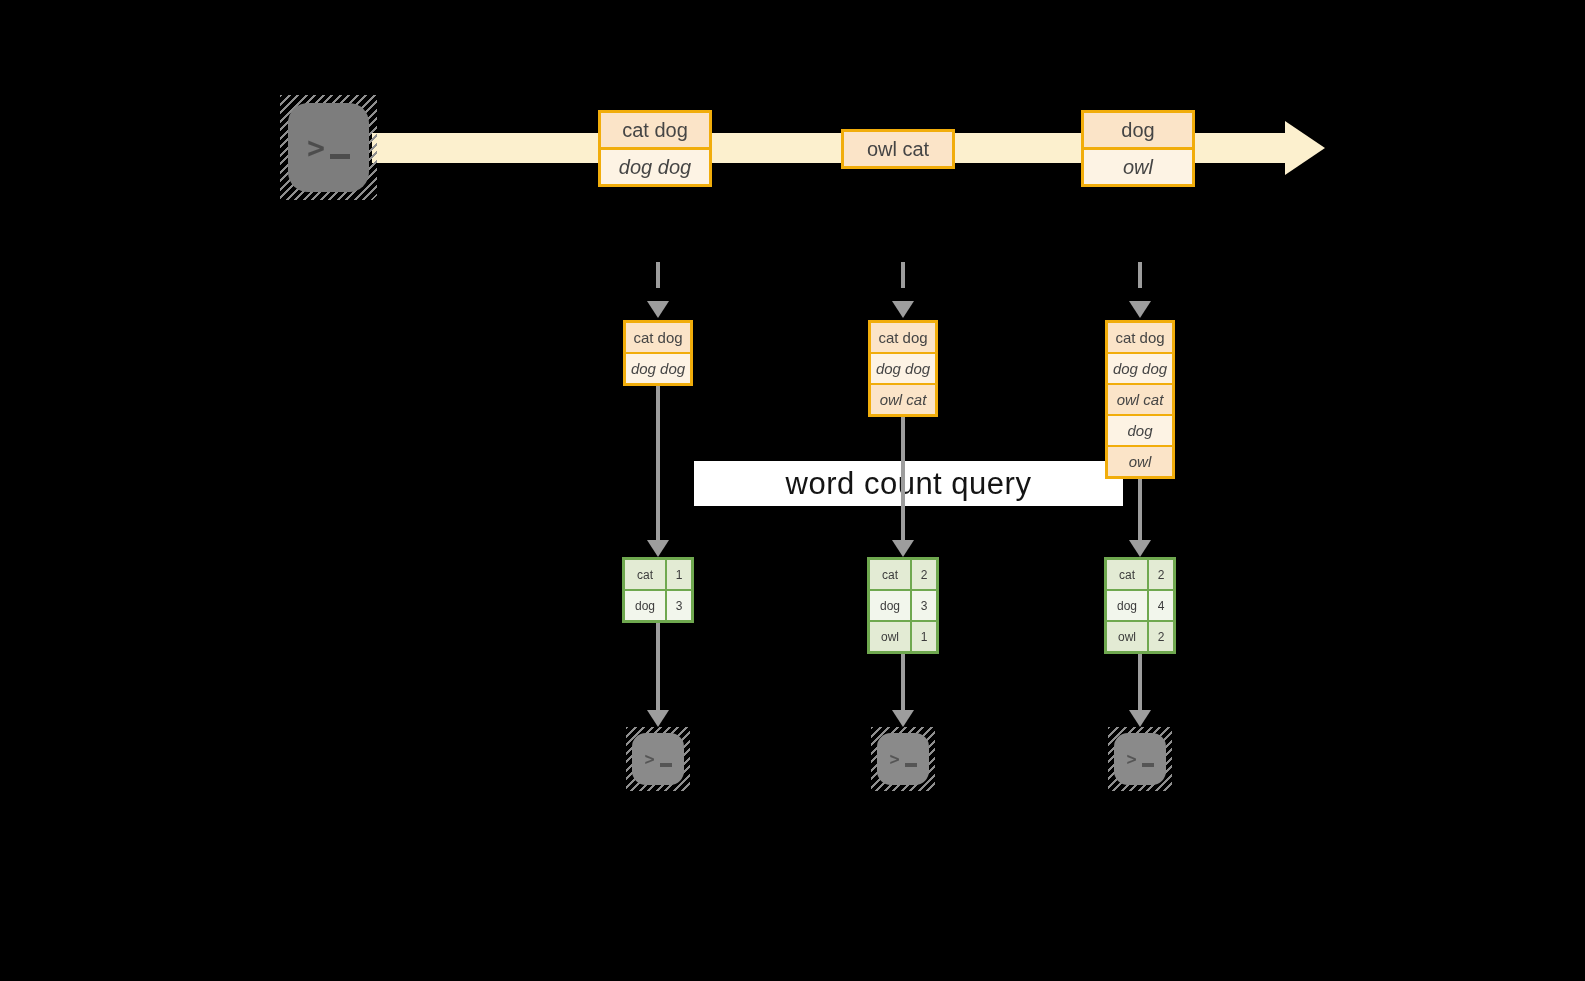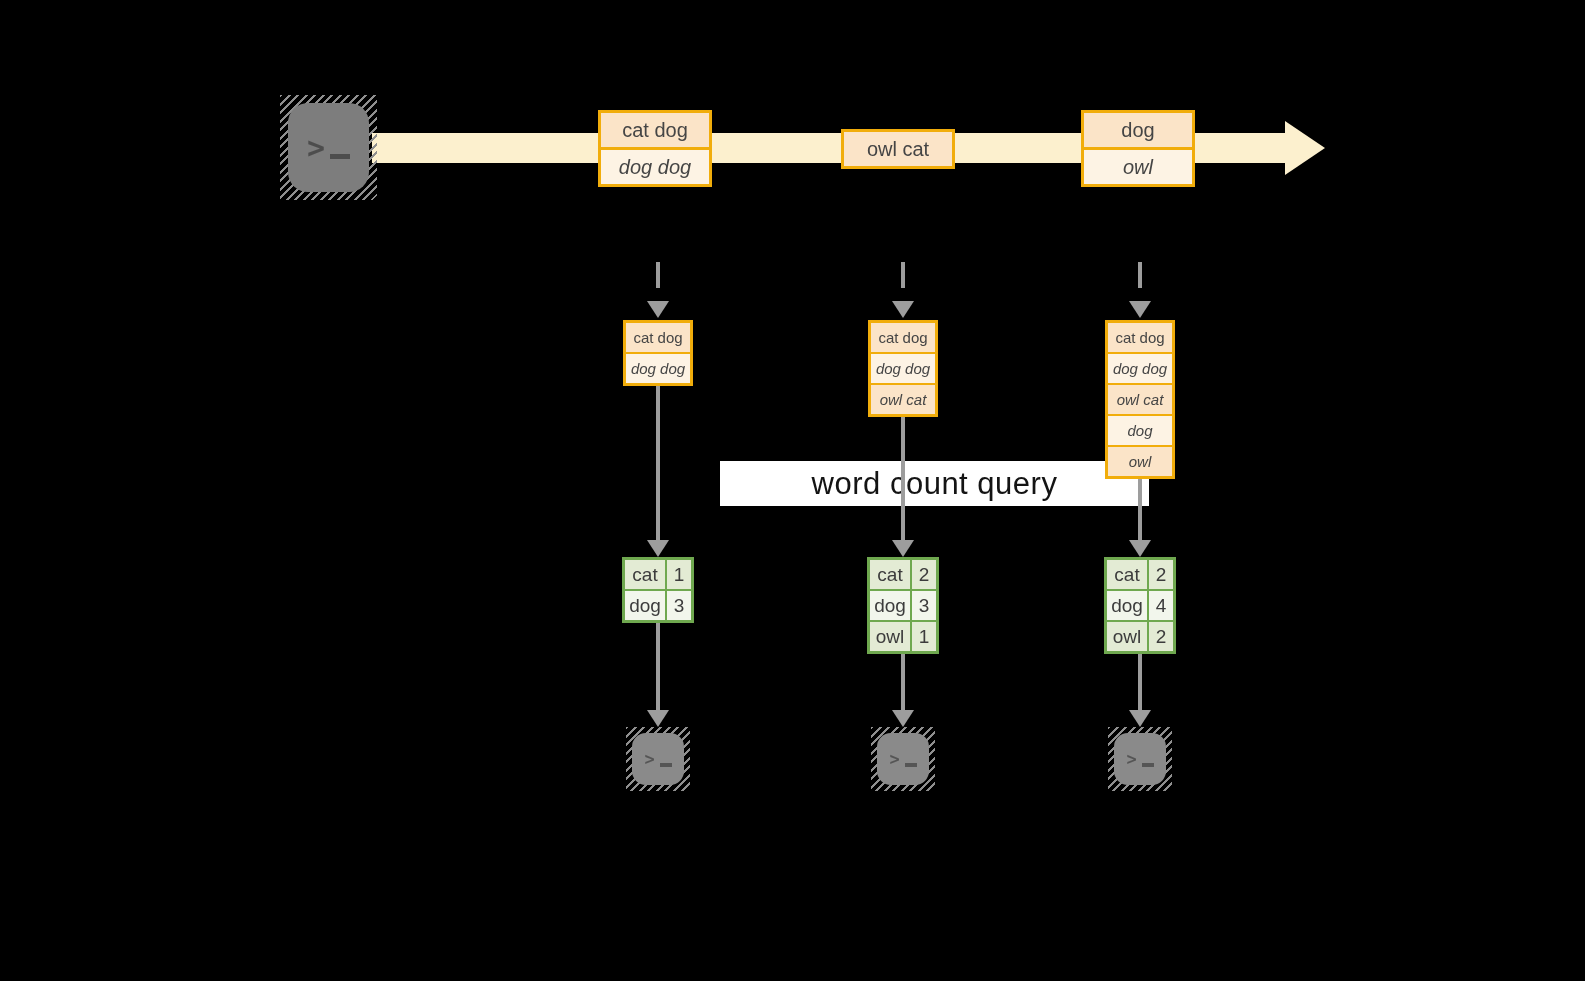--- a/index.html
+++ b/index.html
@@ -33,21 +33,21 @@
   .row.dark{background:#FBE4C8;}
   .row.light{background:#FDF3E4;}
   .batch .row{height:34px;font-size:20px;}
   .stack .row{height:29px;font-size:15px;}
   .stack .row + .row{border-top:2px solid #F1AD0B;}
 
   
   .gtable{border:3px solid #6FA84F;z-index:4;box-sizing:border-box;}
   .gtable .trow{display:flex;}
   .gtable .trow + .trow{border-top:2px solid #6FA84F;}
-  .gtable .cell{height:29px;display:flex;align-items:center;justify-content:center;font-size:19px;color:#3c3c3c;}
+  .gtable .cell{height:29px;display:flex;align-items:center;justify-content:center;font-size:12px;color:#3c3c3c;}
   .gtable .cell.word{border-right:2px solid #6FA84F;}
   .trow.dark .cell{background:#E3EBD4;}
   .trow.light .cell{background:#F2F6EC;}
 
   
   .shaft{width:4px;background:#9D9D9D;z-index:3;}
   .ahead{width:0;height:0;border-left:11px solid transparent;border-right:11px solid transparent;border-top:17px solid #9D9D9D;z-index:3;}
 
   
   .query-band{
@@ -63,21 +63,21 @@
   <div class="abs stream-band" style="left:372px;top:133px;width:913px;"></div>
   <div class="abs stream-head" style="left:1285px;top:121px;"></div>
 
   <div class="abs term-hatch" style="left:280px;top:95px;width:97px;height:105px;z-index:2;">
     <div class="term-body" style="left:8px;top:8px;right:8px;bottom:8px;">
       <span class="chev" style="font-size:30px;">&gt;</span>
       <span class="ubar" style="width:20px;height:5px;margin-top:18px;"></span>
     </div>
   </div>
 
-  <div class="abs query-band" style="left:720px;top:461px;width:429px;height:45px;">
+  <div class="abs query-band" style="left:694px;top:461px;width:429px;height:45px;">
     <span>word count query</span>
   </div>
 
 <div class="abs obox batch" style="left: 598px; top: 110px; width: 114px;">
       <div class="row dark">cat dog</div>
       <div class="row light">dog dog</div>
     </div>
     <div class="abs obox batch" style="left: 841px; top: 129px; width: 114px;">
       <div class="row dark">owl cat</div>
     </div>

